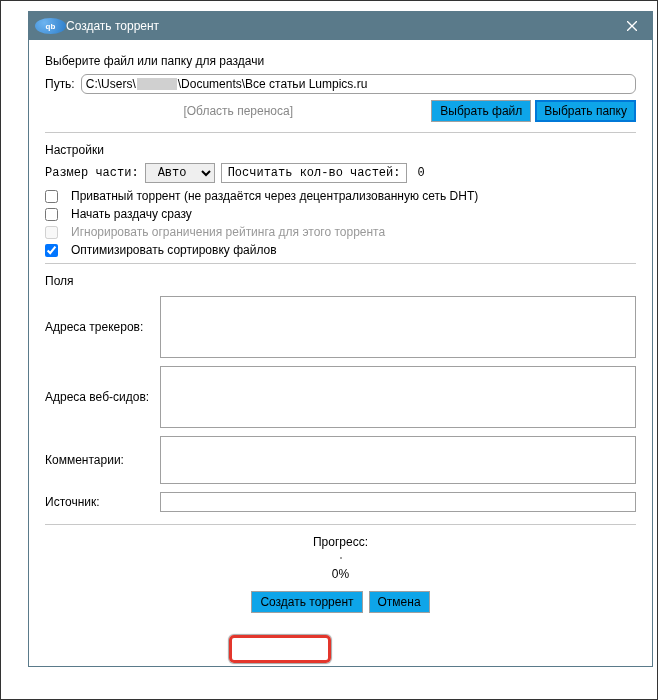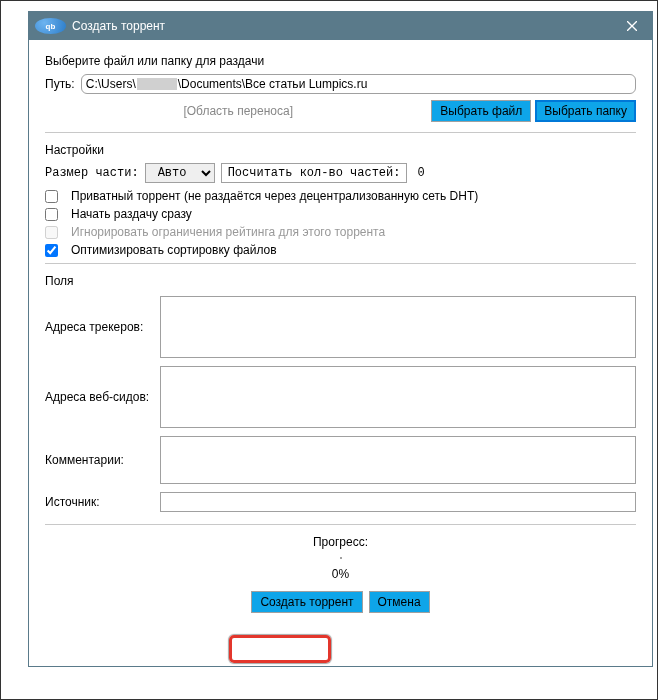--- a/index.html
+++ b/index.html
@@ -33,21 +33,20 @@
       display: flex;
       align-items: center;
       padding: 0 0 0 6px;
       color: #fff;
     }
     .app-icon {
       width: 31px;
       height: 16px;
       border-radius: 50%;
       background: radial-gradient(circle at 30% 30%, #6db4f0, #2a7bc8);
-      margin-right: 6px;
       display: flex;
       align-items: center;
       justify-content: center;
       font-size: 8px;
       font-weight: bold;
       color: #fff;
     }
     .title-text { flex: 1; font-size: 12px; }
     .close-btn {
       width: 40px;

